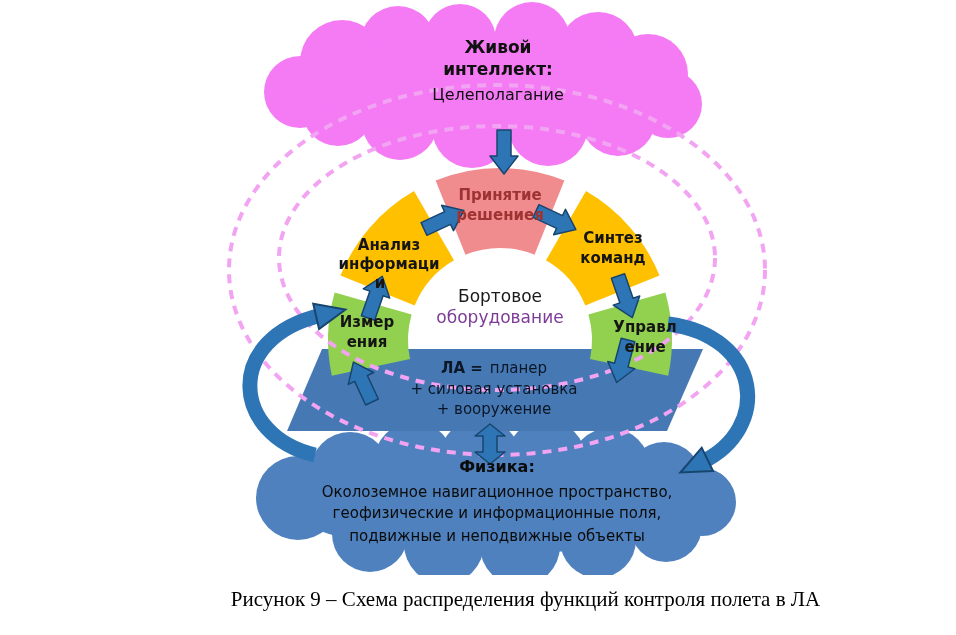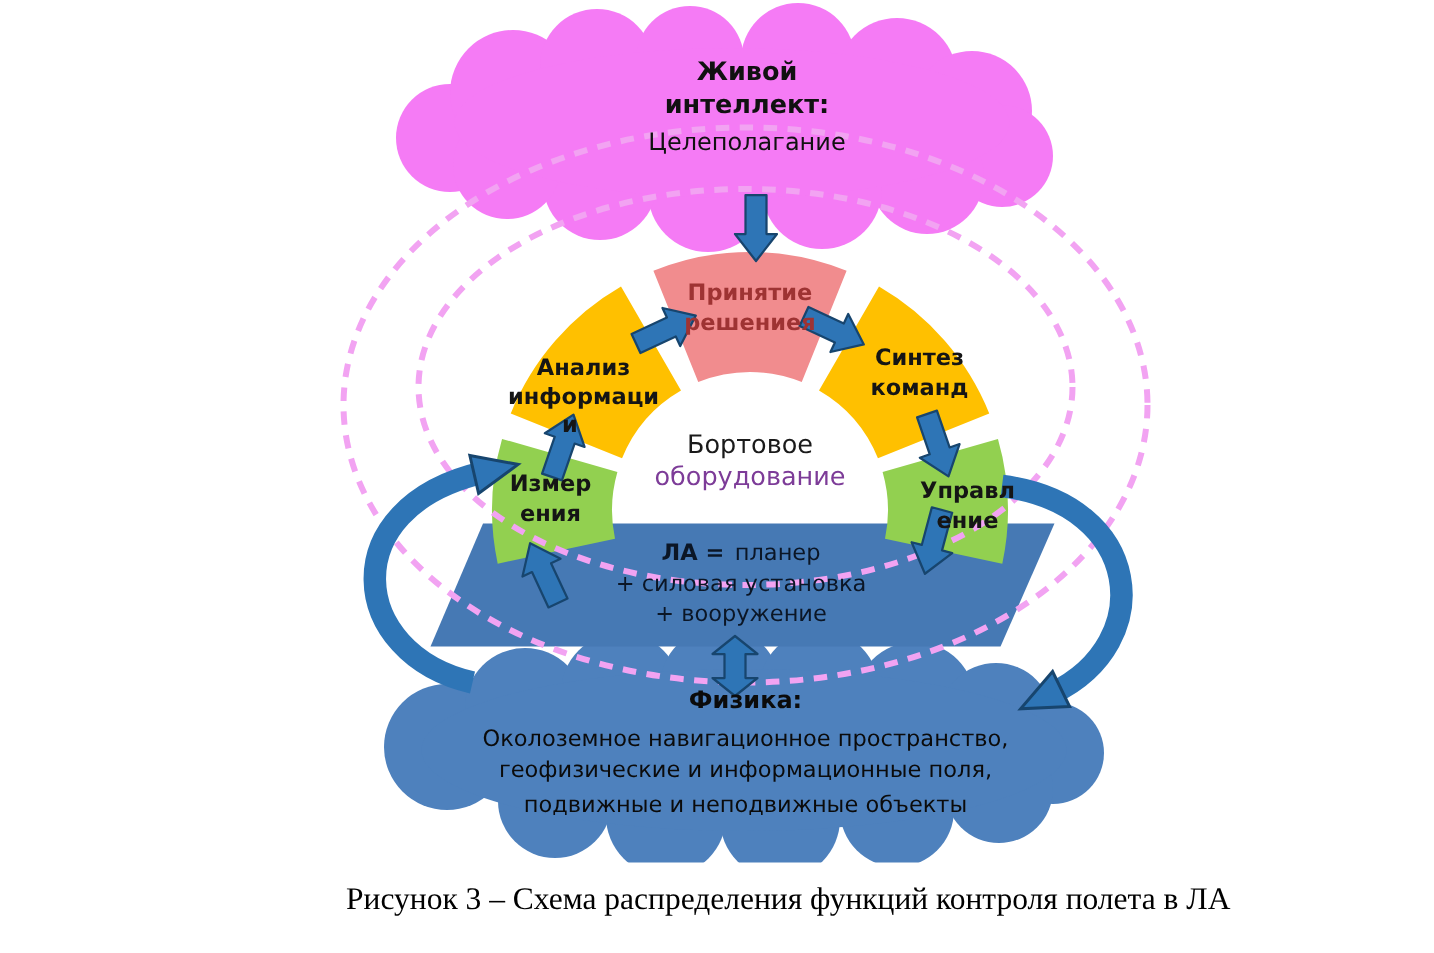--- a/index.html
+++ b/index.html
@@ -131,14 +131,14 @@
     <text class="plane-label" x="494" y="373"><tspan class="b" data-bind="airframe.line1_bold">ЛА =</tspan><tspan dx="7" data-bind="airframe.line1_rest">планер</tspan></text>
     <text class="plane-label" data-bind="airframe.line2" x="494" y="394">+ силовая установка</text>
     <text class="plane-label" data-bind="airframe.line3" x="494" y="414">+ вооружение</text>
 
     <text class="phys-title" data-bind="physics_cloud.title" x="497" y="472">Физика:</text>
     <text class="phys-line" data-bind="physics_cloud.line1" x="497" y="497">Околоземное  навигационное  пространство,</text>
     <text class="phys-line" data-bind="physics_cloud.line2" x="497" y="518">геофизические  и информационные  поля,</text>
     <text class="phys-line" data-bind="physics_cloud.line3" x="497" y="541">подвижные и неподвижные объекты</text>
   </svg>
 
-  <div class="caption" data-bind="figure.caption">Рисунок 3 – Схема распределения функций контроля полета в ЛА</div>
+  <div class="caption" data-bind="figure.caption">Рисунок 9 – Схема распределения функций контроля полета в ЛА</div>
 </div>
 
 </body></html>

